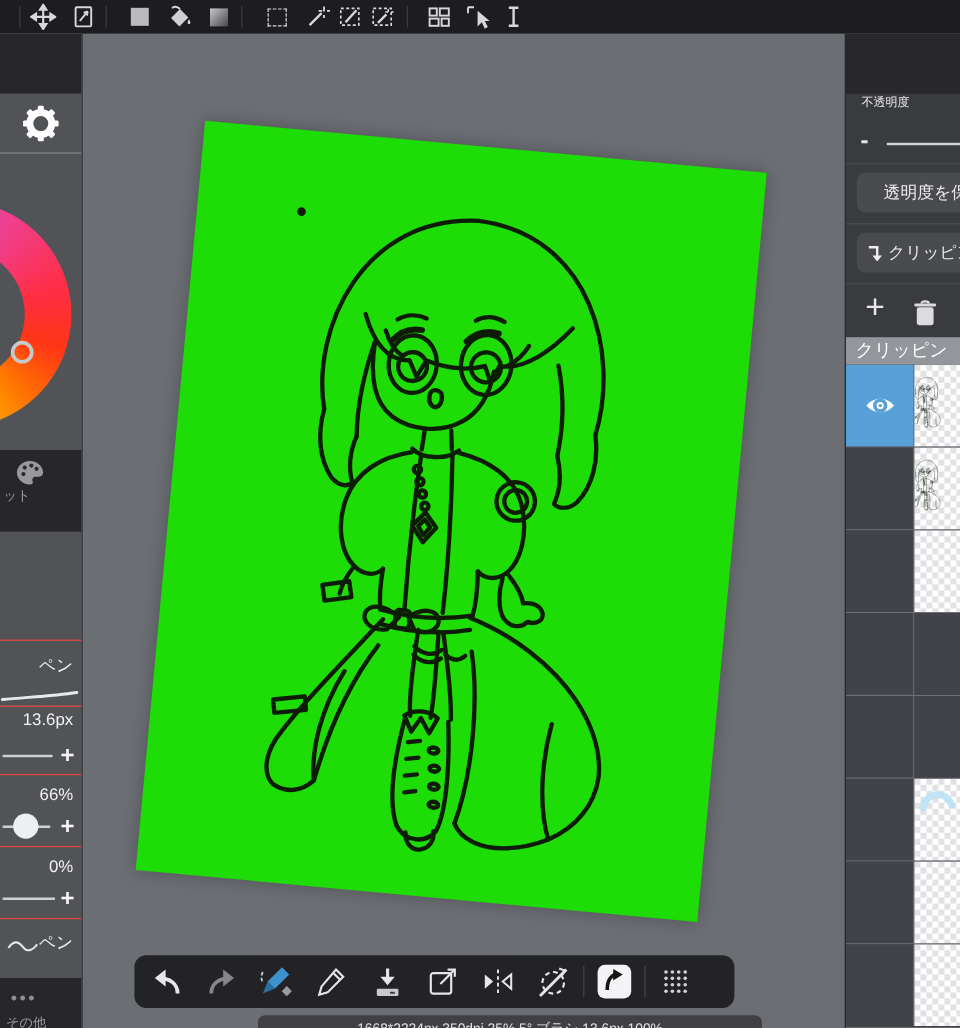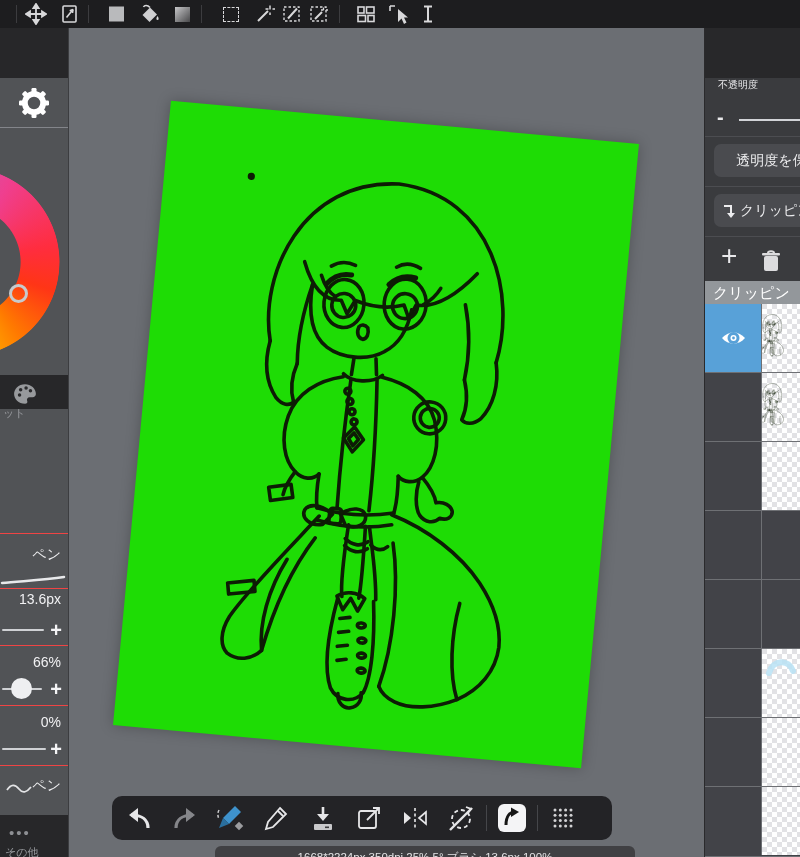--- a/index.html
+++ b/index.html
@@ -248,21 +248,21 @@
         </g>
       </svg>
     </div>
   </div>
 
   <div class="lsec" style="top:99px;height:248px">
     <div id="wheel" style="top:40px"></div>
     <div id="wheelsel"></div>
   </div>
 
-  <div class="lsec ldark" style="top:347px;height:34px">
+  <div class="lsec ldark" style="top:347px;height:68px">
     <div style="position:absolute;left:13px;top:7px">
       <svg width="24" height="24" viewBox="0 0 22 22">
         <path d="M11,2 C5,2 1,6.5 1,11 C1,15.5 5,20 11,20 C13,20 13.6,18.7 13,17.5 C12.3,15.8 13.3,14 15.3,14 L18,14 C19.7,14 21,12.6 21,11 C21,6 16.5,2 11,2 Z" fill="#97999c"></path>
         <circle cx="7" cy="7" r="1.6" fill="#2a2a2c"></circle>
           <circle cx="12" cy="5.5" r="1.6" fill="#2a2a2c"></circle>
         <circle cx="16" cy="8" r="1.6" fill="#2a2a2c"></circle>
           <circle cx="6" cy="12" r="1.6" fill="#2a2a2c"></circle>
       </svg>
     </div>
     <div class="smallgray" style="position:absolute;left:3px;top:31px">ット</div>

